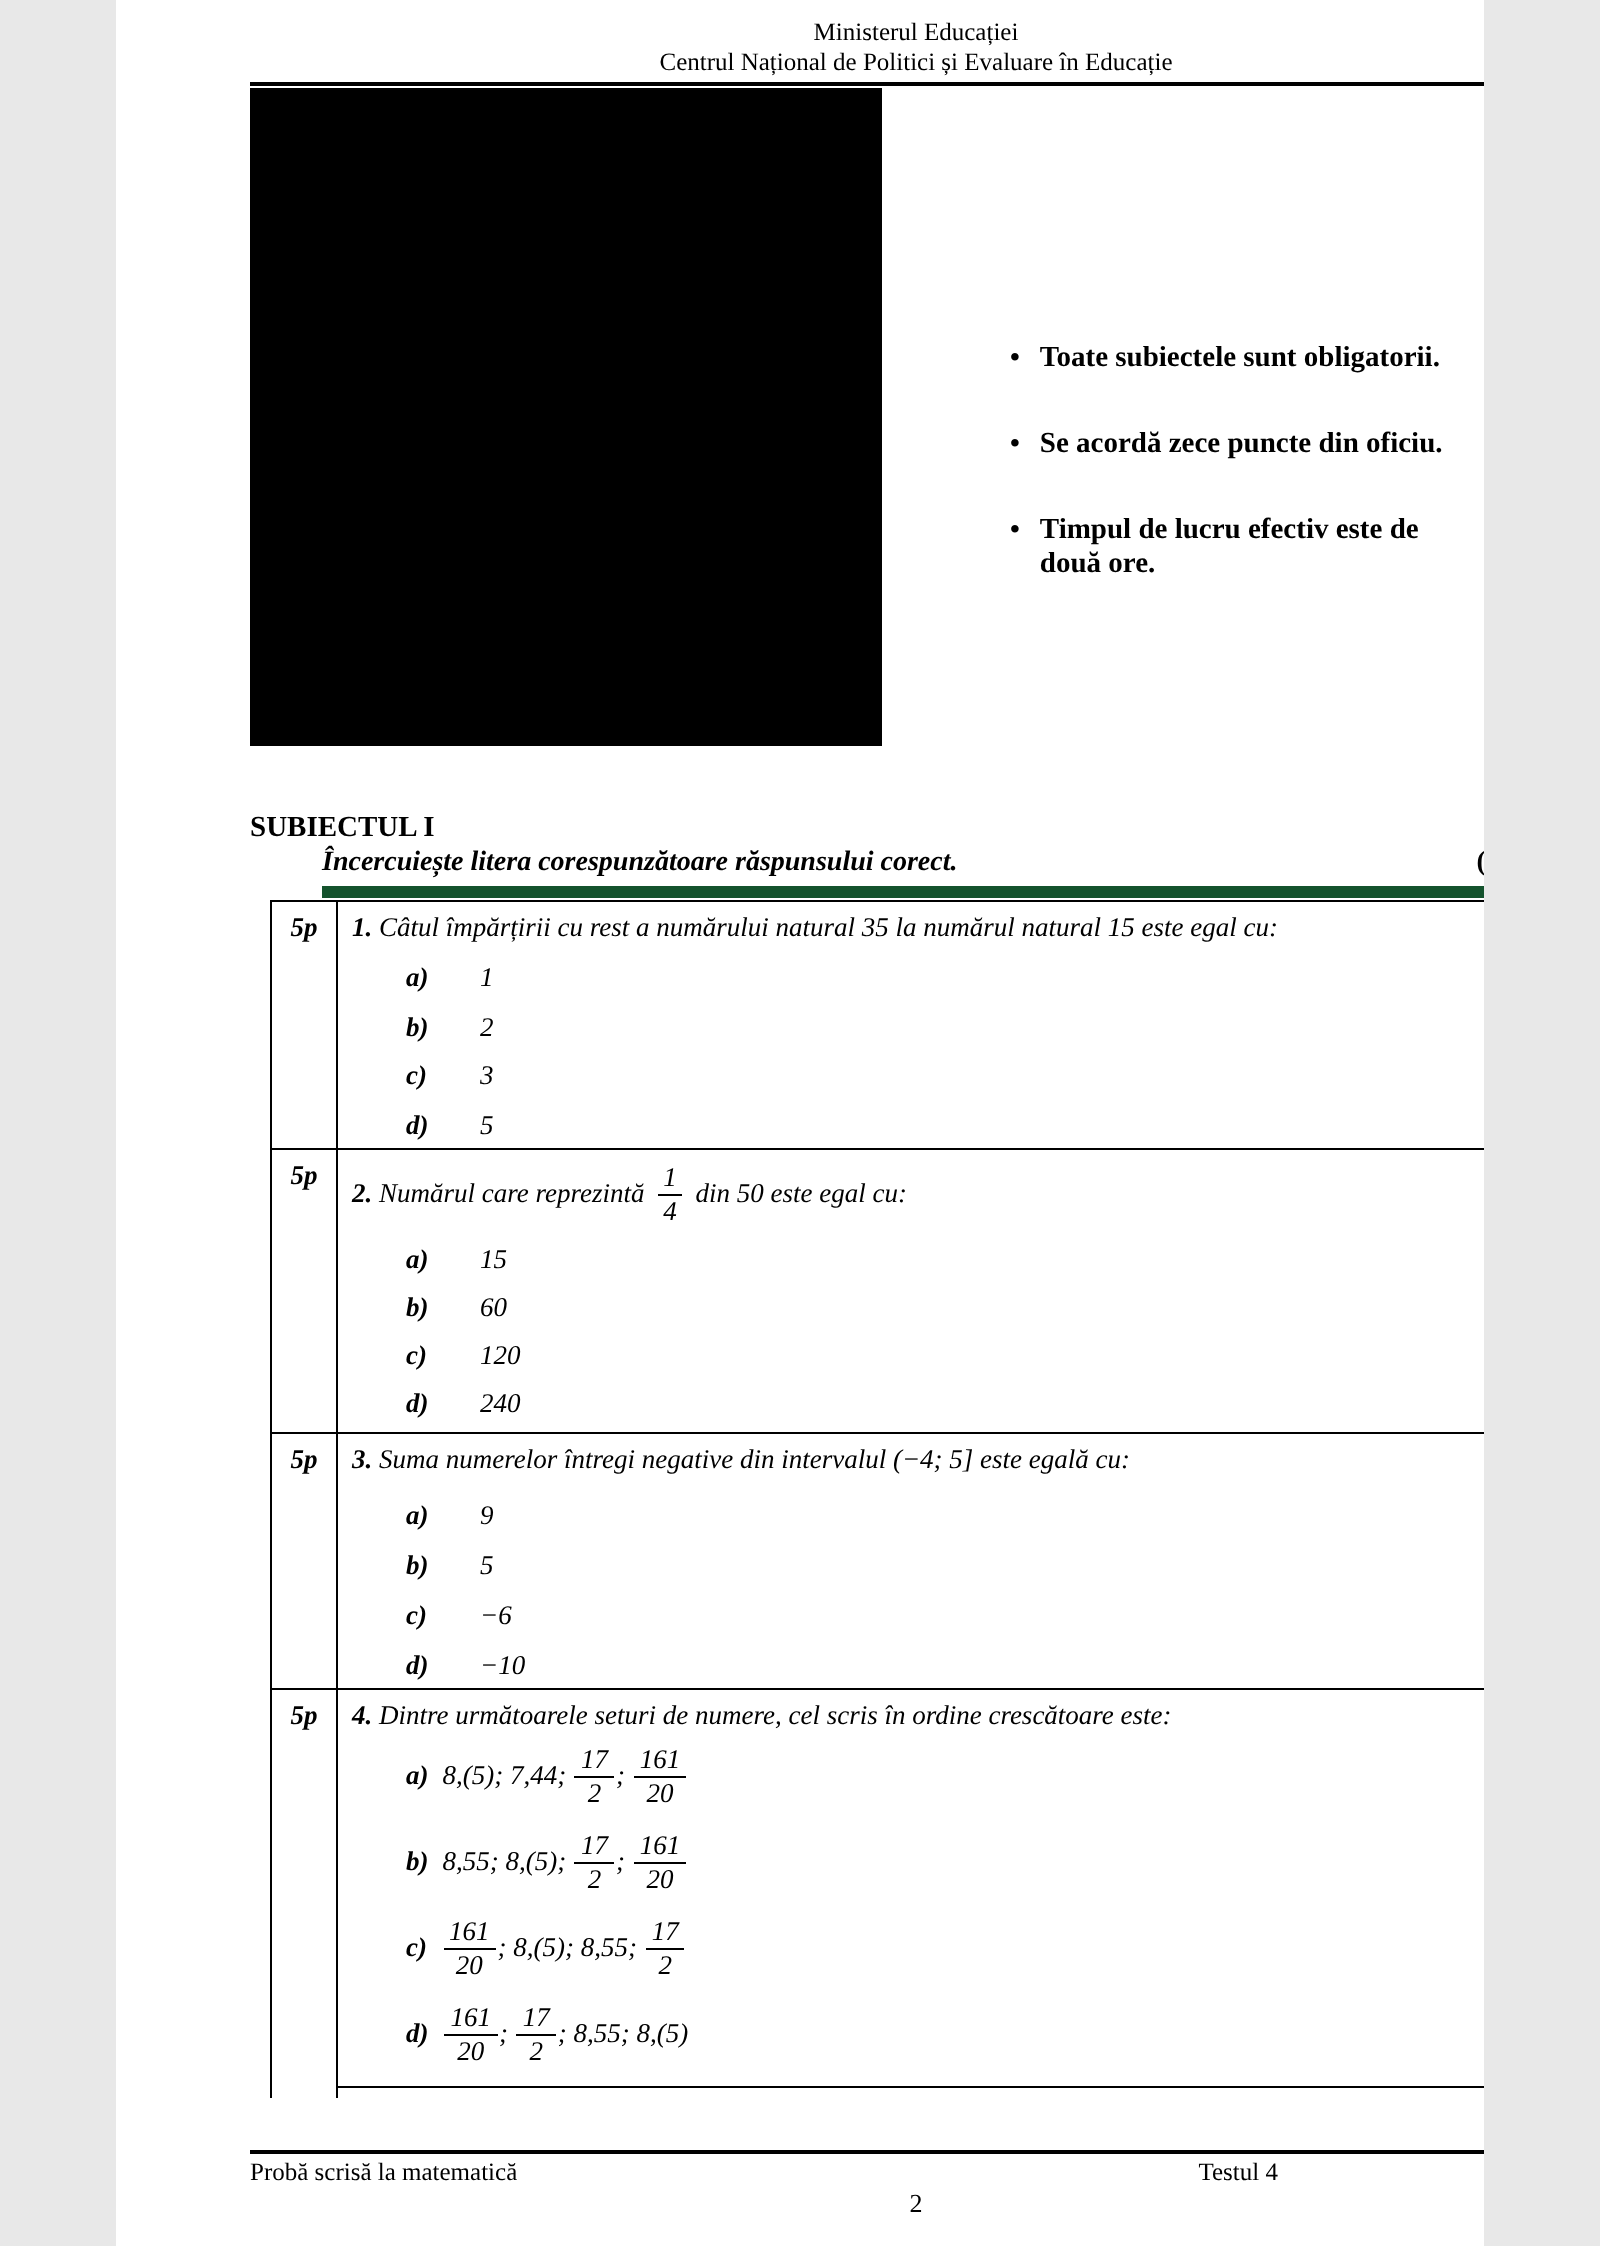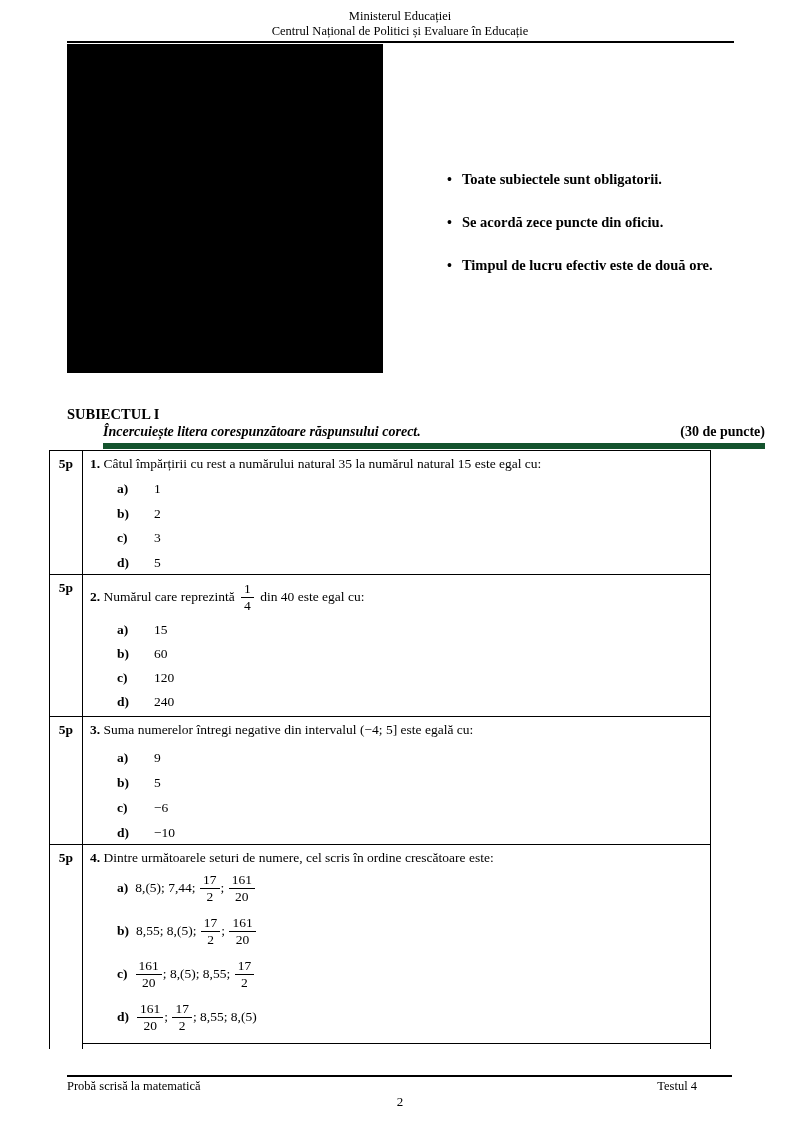--- a/index.html
+++ b/index.html
@@ -1,39 +1,39 @@
 <!DOCTYPE html>
 <html><head>
 <meta charset="utf-8">
 <style>
   html,body{margin:0;padding:0;background:#e8e8e8;}
   .page{
-    position:relative;width:800px;height:1123px;margin:0 auto;background:#ffffff;
+    position:relative;width:684px;height:1123px;margin:0 auto;background:#ffffff;
     font-family:"Liberation Serif","DejaVu Serif",serif;color:#000;overflow:hidden;
   }
   
   .header{position:absolute;top:9px;left:0;width:800px;text-align:center;
     font-size:12.5px;line-height:14.5px;}
   .header-rule{position:absolute;left:67px;top:41px;width:667px;height:2px;background:#000;}
   
   .black-box{position:absolute;left:67px;top:44px;width:316px;height:329px;background:#000;}
   
   .notice{position:absolute;left:447px;top:171px;margin:0;padding:0;list-style:none;
     font-weight:bold;font-size:14.5px;}
   .notice li{display:flex;margin-bottom:26px;line-height:17px;}
   .notice .bullet{margin-right:10px;font-size:14px;}
   
   .subject-title{position:absolute;left:67px;top:406px;font-weight:bold;font-size:14.5px;}
   .instruction-row{position:absolute;left:67px;top:424px;width:662px;display:flex;
     justify-content:space-between;align-items:flex-end;border-bottom:6px solid #14532d;
     padding-bottom:3px;font-size:14px;font-weight:bold;box-sizing:border-box;margin-left:36px;}
   .instruction{font-style:italic;}
   
-  .qtable{position:absolute;left:49px;top:450px;width:662px;box-sizing:border-box;
-    border-top:1.5px solid #000;border-left:1.5px solid #000;border-right:1.5px solid #000;}
+  .qtable{position:absolute;left:77px;top:450px;width:662px;box-sizing:border-box;
+    border-top:1.5px solid #000;border-left:1.5px solid #000;border-right:1.5px solid #000;font-style:italic;}
   .qrow{display:flex;box-sizing:border-box;overflow:hidden;}
   .qrow.rb{border-bottom:1.5px solid #000;}
   .pcell{flex:0 0 33px;width:33px;border-right:1.5px solid #000;box-sizing:border-box;
     font-weight:bold;font-size:13.5px;text-align:center;padding-top:5px;}
   .qcell{flex:1;box-sizing:border-box;padding:5px 8px 0 7px;font-size:13.5px;line-height:16px;}
   .qrow4 .qcell{border-bottom:1.5px solid #000;}
   .qnum{font-weight:bold;}
   
   .opts{margin-top:9px;}
   .opt{display:flex;height:24.5px;align-items:flex-start;}
@@ -122,21 +122,21 @@
               <span class="ol">d)</span>
               <span>5</span>
             </div>
         </div>
       </div>
     </div>
 
     <div class="qrow rb" style="height:142px">
       <div class="pcell">5p</div>
       <div class="qcell">
-        <div class="qtext2"><span class="qnum">2.</span> <span>Numărul care reprezintă</span> <span class="frac"><span class="num">1</span><span class="den">4</span></span> <span>din 40 este egal cu:</span></div>
+        <div class="qtext2"><span class="qnum">2.</span> <span>Numărul care reprezintă</span> <span class="frac"><span class="num">1</span><span class="den">4</span></span> <span>din 50 este egal cu:</span></div>
         <div class="opts opts2">
           <div class="opt">
               <span class="ol">a)</span>
               <span>15</span>
             </div>
           <div class="opt">
               <span class="ol">b)</span>
               <span>60</span>
             </div>
           <div class="opt">

